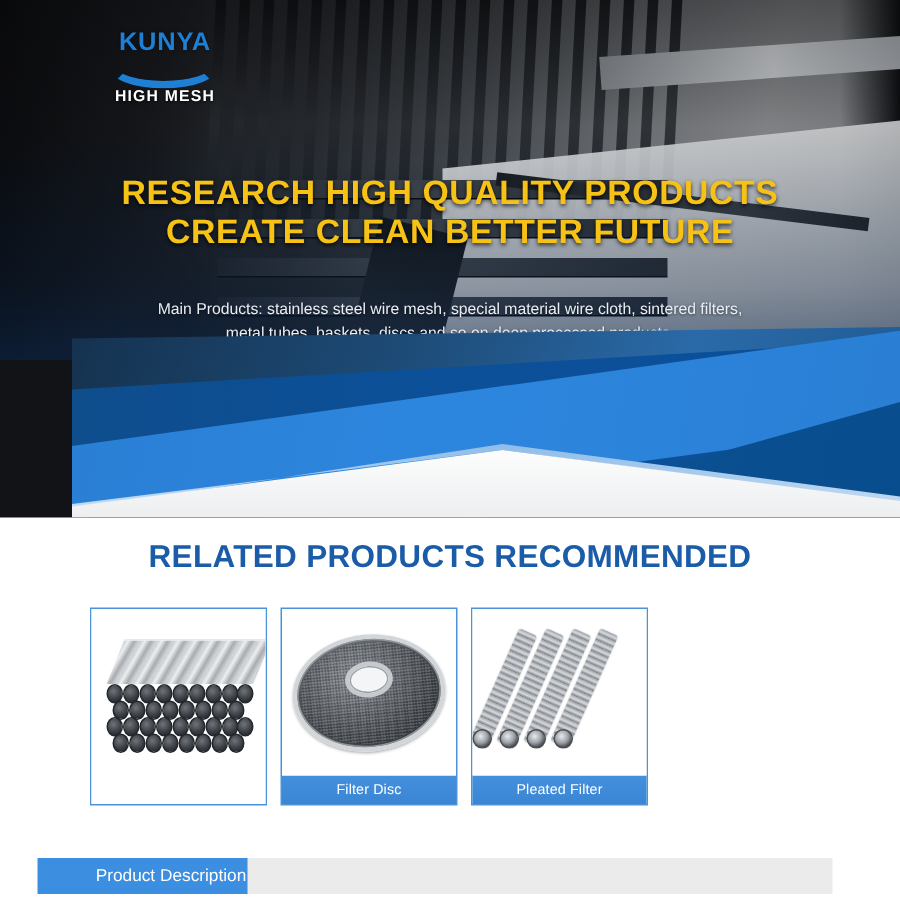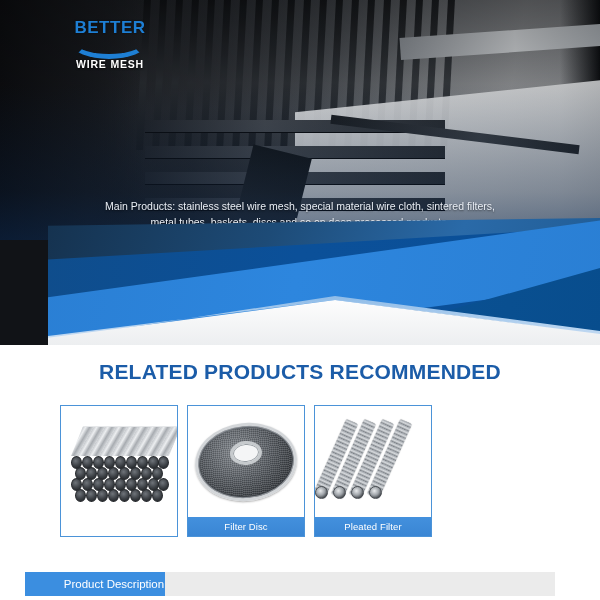--- a/index.html
+++ b/index.html
@@ -283,26 +283,30 @@
         <i style="top:52px"></i>
         <i style="top:78px"></i>
     </div>
 
     <div class="beam2"></div>
     <div class="beam3"></div>
     <div class="hero-veil"></div>
 
     <div class="logo">
       <div class="logo-mark">
-        <div class="logo-word">BETTER</div>
+        <div class="logo-word">KUNYA</div>
         <div class="logo-arc"></div>
       </div>
-      <div class="logo-sub">WIRE MESH</div>
-    </div>
-
+      <div class="logo-sub">HIGH MESH</div>
+    </div>
+
+    <div class="headline">
+      <span>RESEARCH HIGH QUALITY PRODUCTS</span>
+      <span class="l2">CREATE CLEAN BETTER FUTURE</span>
+    </div>
     <div class="subtitle">Main Products: stainless steel wire mesh, special material wire cloth, sintered filters, metal tubes, baskets, discs and so on deep processed products.</div>
 
     <div class="shape sh-dark-top"></div>
     <div class="shape sh-mid-dark"></div>
     <div class="shape sh-bright"></div>
     <div class="shape sh-navy-right"></div>
     <div class="shape sh-lightblue-edge"></div>
     <div class="shape sh-white-v"></div>
   </div>
 

